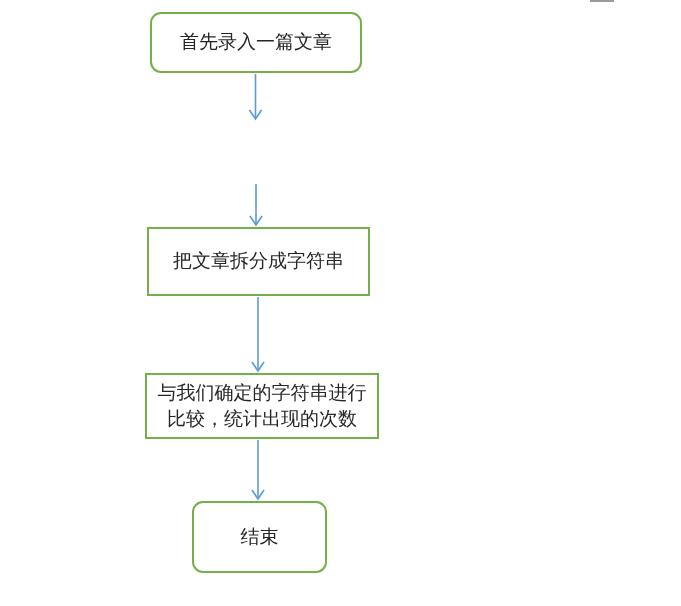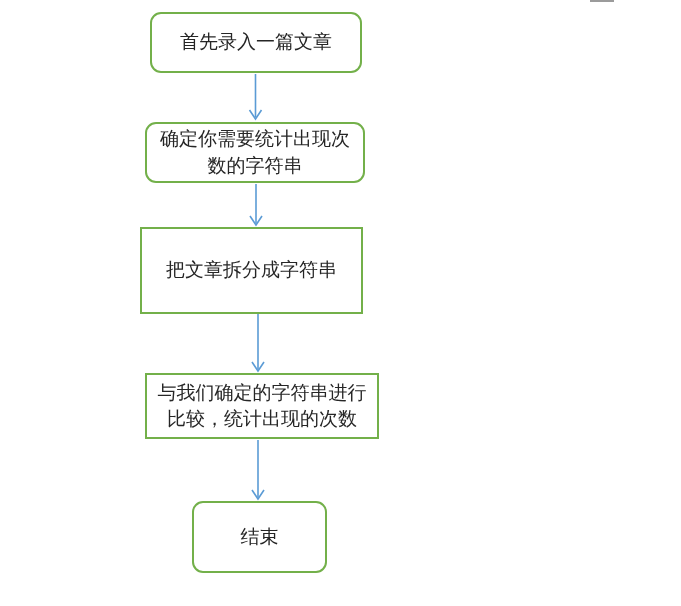--- a/index.html
+++ b/index.html
@@ -49,21 +49,21 @@
   .node.rounded {
     border: 2px solid var(--green);
     border-radius: 11px;
   }
   .node.rect {
     border: 2.5px solid var(--green);
     border-radius: 0;
   }
   .n1 { left: 150px; top: 12px;  width: 212px; height: 61px; }
   .n2 { left: 145px; top: 122px; width: 220px; height: 61px; }
-  .n3 { left: 140px; top: 227px; width: 223px; height: 87px; }
+  .n3 { left: 147px; top: 227px; width: 223px; height: 69px; }
   .n4 { left: 145px; top: 373px; width: 234px; height: 66px; justify-content: flex-end; }
   .n5 { left: 192px; top: 501px; width: 135px; height: 72px; border-radius: 13px; }
   svg line, svg polyline {
     stroke: var(--blue);
     stroke-width: 1.6;
     fill: none;
   }
 </style>
 </head>
 <body>
@@ -88,23 +88,20 @@
     <g>
       <line x1="258" y1="440" x2="258" y2="497"></line>
       <polyline points="252,490 258,499 264,490"></polyline>
     </g>
   </svg>
 
   <div class="node rounded n1">
     <span>首先录入一篇文章</span>
   </div>
 
-  <div class="node rounded n2">
-    <span>确定你需要统计出现次数的字符串</span>
-  </div>
 
   <div class="node rect n3">
     <span>把文章拆分成字符串</span>
   </div>
 
   <div class="node rect n4">
     <span>与我们确定的字符串进行比较，统计出现的次数</span>
   </div>
 
   <div class="node rounded n5">

